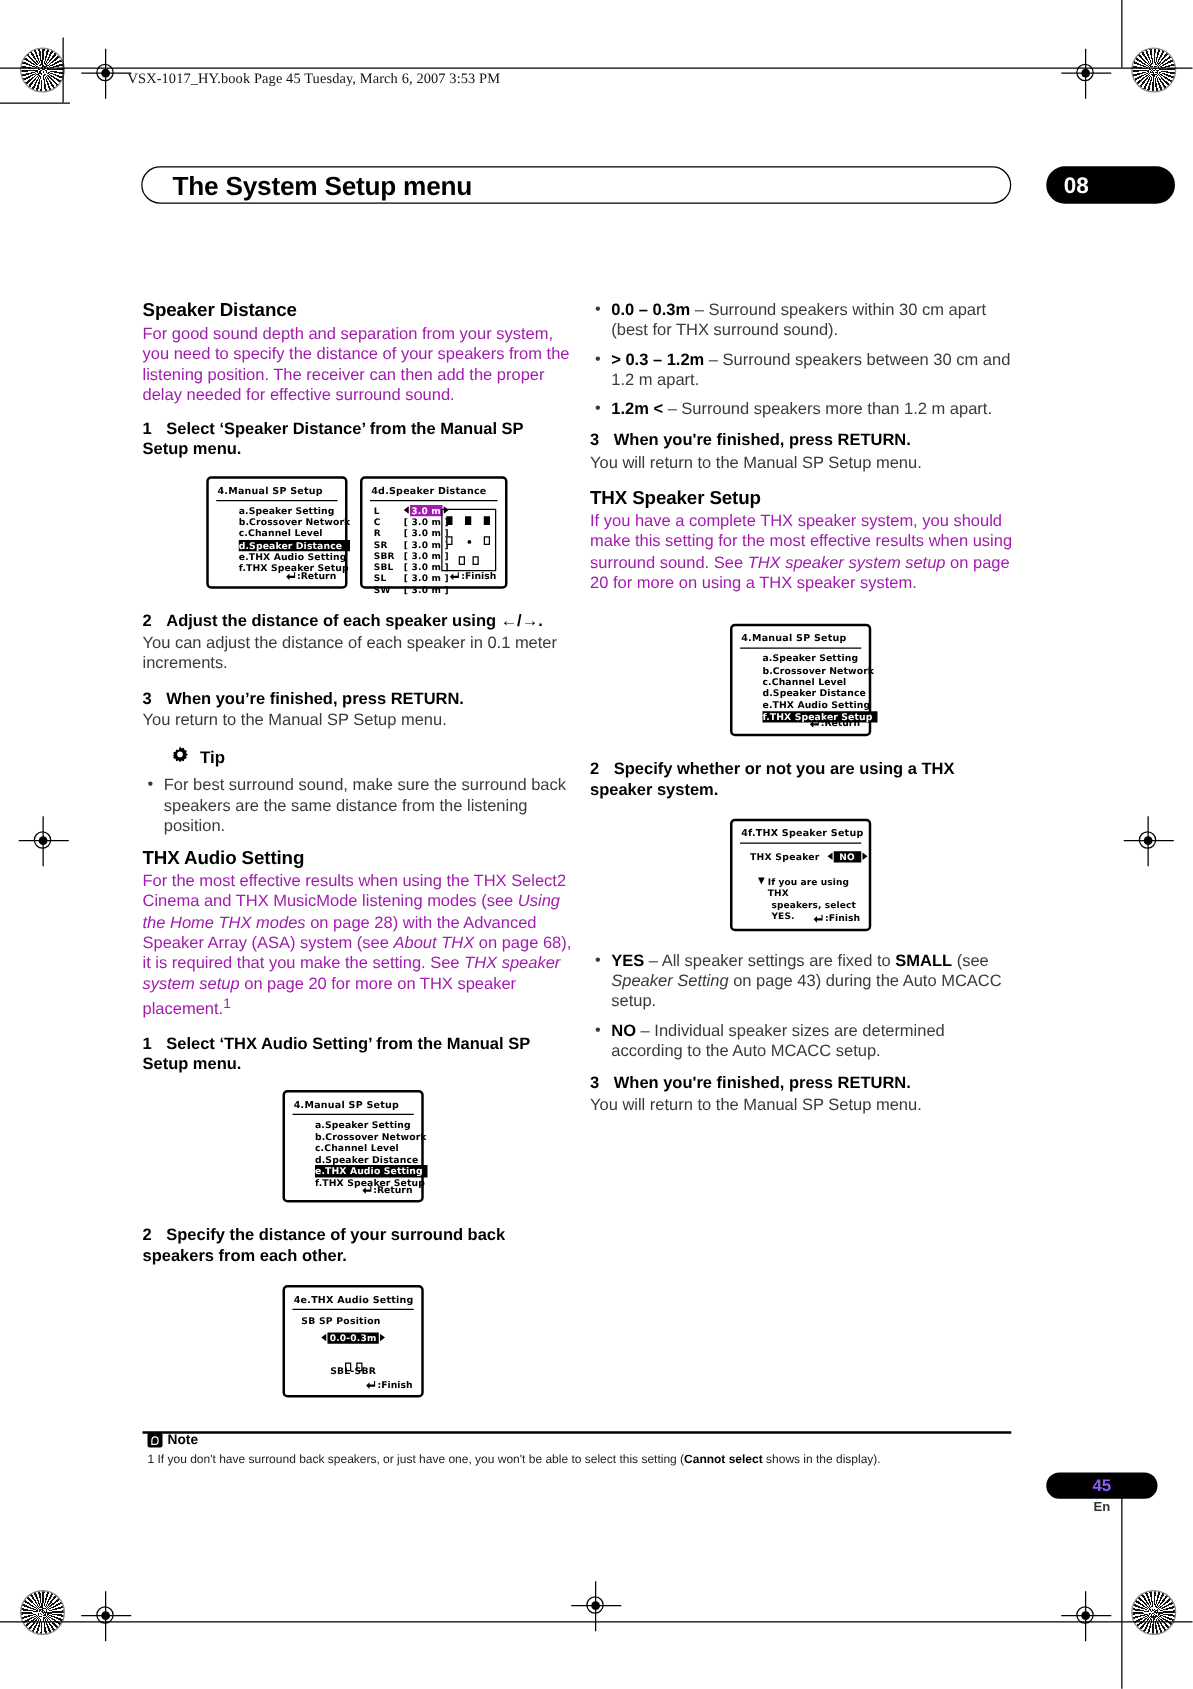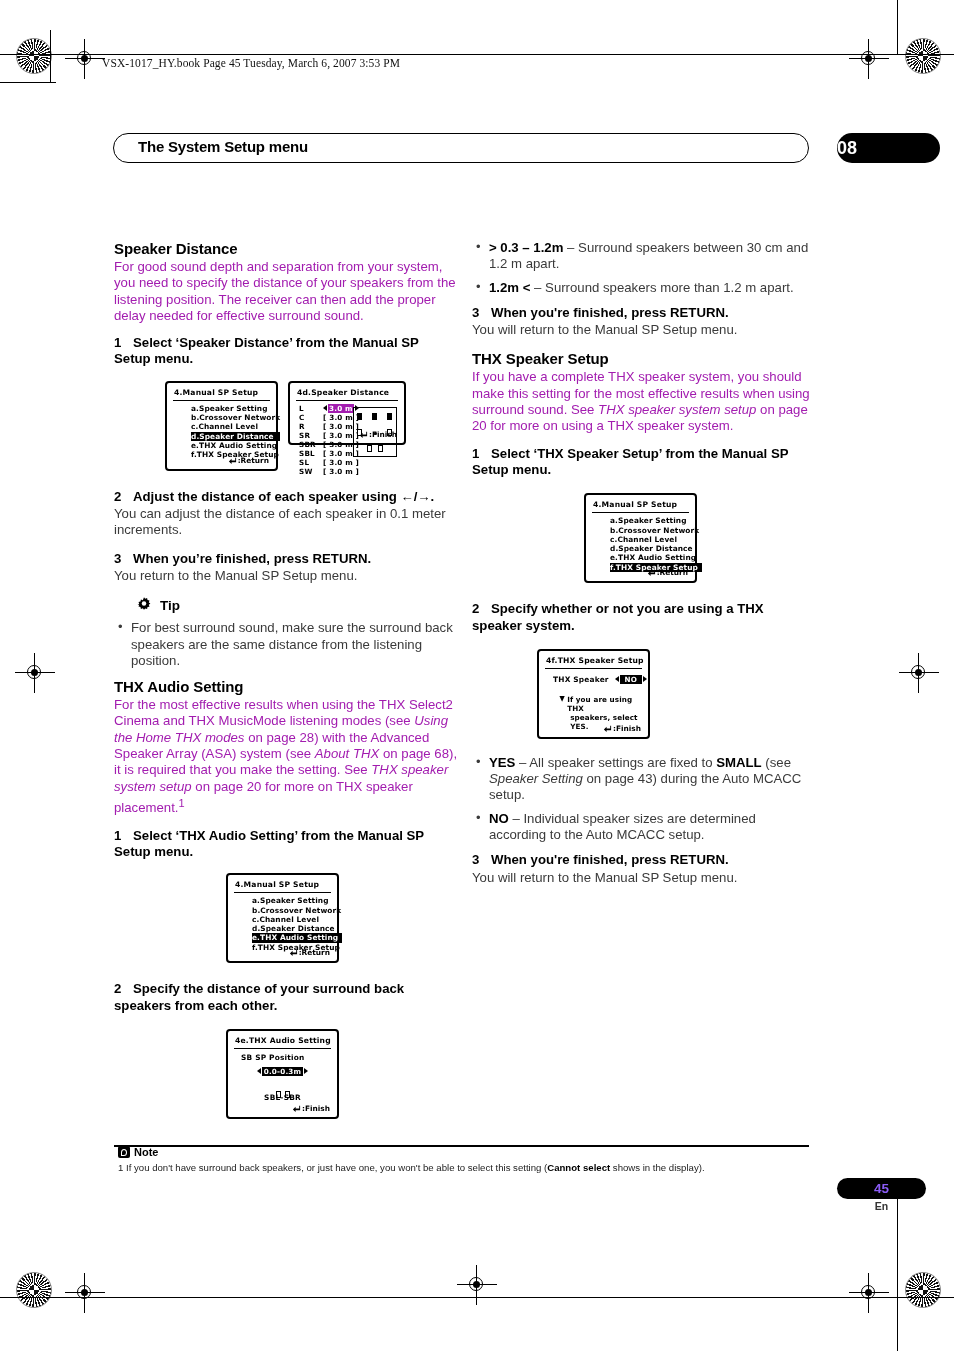--- a/index.html
+++ b/index.html
@@ -104,38 +104,38 @@
     height: 30px;
     border: 1.6px solid #000;
     border-radius: 15px;
     box-sizing: border-box;
     background: #fff;
   }
   .header-title {
     position: absolute;
     left: 138px;
     top: 138px;
-    font-size: 15px;
+    font-size: 21px;
     font-weight: bold;
     letter-spacing: -0.2px;
     color: #000;
   }
   .chapter-badge {
     position: absolute;
     left: 837px;
     top: 133px;
     width: 103px;
     height: 30px;
     border-radius: 15px;
     background: #000;
     color: #fff;
   }
   .chapter-badge span {
     position: absolute;
-    left: 0;
+    left: 14px;
     top: 5px;
     font-size: 18px;
     font-weight: bold;
     color: #fff;
   }
 
   
   .col {
     position: absolute;
     top: 240px;
@@ -518,21 +518,21 @@
           <div>f.THX Speaker Setup</div>
         </div>
         <div class="foot">
           <svg class="ret-glyph" viewBox="0 0 10 10">
               <path d="M1 6 L4 3 L4 5 L8 5 L8 2 L9 2 L9 7 L4 7 L4 9 Z" fill="#000"></path>
             </svg>
           <span>:Return</span>
         </div>
       </div>
 
-      <div class="osd" style="position:absolute; left:123px; top:0; width:118px; height:64px;">
+      <div class="osd" style="position:absolute; left:123px; top:0; width:118px; height:90px;">
         <div class="title">4d.Speaker  Distance</div>
         <div class="title-rule"></div>
 
         <div class="dist-list">
           <div class="dist-row">
             <span class="ch">L</span>
             <span class="arrow-l"></span>
             <span class="val hl">3.0 m</span>
             <span class="arrow-r"></span>
           </div>
@@ -666,35 +666,33 @@
           <span>:Finish</span>
         </div>
       </div>
     </div>
 
   </div>
 
   <div class="col col-right">
 
     <ul class="bullets">
+      <li><b>0.0 – 0.3m</b><span> – Surround speakers within 30 cm apart (best for THX surround sound).</span></li>
       <li><b>&gt; 0.3 – 1.2m</b><span> – Surround speakers between 30 cm and 1.2 m apart.</span></li>
       <li><b>1.2m &lt;</b><span> – Surround speakers more than 1.2 m apart.</span></li>
     </ul>
 
     <div class="step">
       <span class="num">3</span><span>When you're finished, press RETURN.</span>
     </div>
     <div class="step-body">You will return to the Manual SP Setup menu.</div>
 
     <h2 class="sect">THX Speaker Setup</h2>
     <p class="body"><span>If you have a complete THX speaker system, you should make this setting for the most effective results when using surround sound. See </span><em>THX speaker system setup</em><span> on page 20 for more on using a THX speaker system.</span></p>
 
-    <div class="step">
-      <span class="num">1</span><span>Select ‘THX Speaker Setup’ from the Manual SP Setup menu.</span>
-    </div>
 
     <div style="height:14px"></div>
 
     <div style="position:relative; height:96px; margin-left:112px;">
       <div class="osd" style="position:absolute; left:0; top:0; width:113px; height:90px;">
         <div class="title">4.Manual  SP  Setup</div>
         <div class="title-rule"></div>
         <div class="menu">
           <div>a.Speaker  Setting</div>
           <div>b.Crossover  Network</div>
@@ -713,21 +711,21 @@
     </div>
 
     <div style="height:12px"></div>
 
     <div class="step">
       <span class="num">2</span><span>Specify whether or not you are using a THX speaker system.</span>
     </div>
 
     <div style="height:14px"></div>
 
-    <div style="position:relative; height:96px; margin-left:65px;">
+    <div style="position:relative; height:96px; margin-left:112px;">
       <div class="osd" style="position:absolute; left:0; top:0; width:113px; height:90px;">
         <div class="title">4f.THX Speaker Setup</div>
         <div class="title-rule"></div>
         <div style="position:absolute; left:14px; top:24px; display:flex; align-items:center; font-size:7.4px; font-weight:bold; letter-spacing:.2px;justify-content:space-between;">
           <span>THX Speaker</span>
           <span class="arrow-l" style="margin-left:6px;"></span>
           <span class="val-chip" style="min-width:18px; text-align:center;">NO</span>
           <span class="arrow-r"></span>
         </div>
         <div style="position:absolute; left:20px; top:44px; display:flex; gap:2px;">

